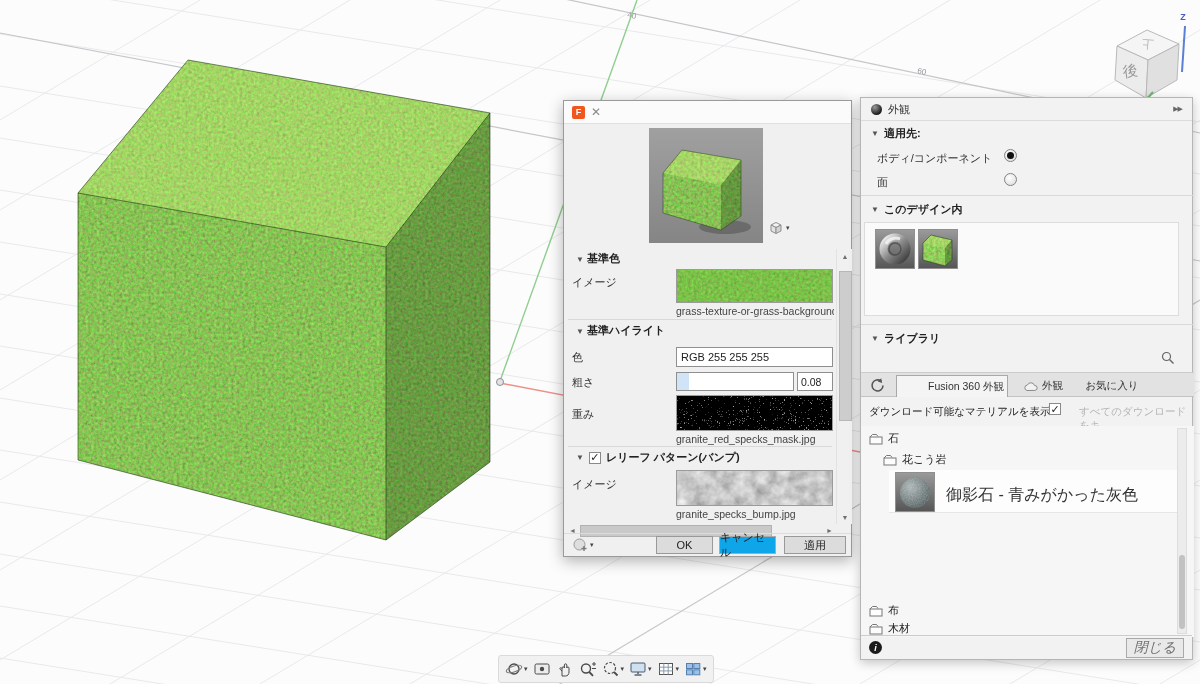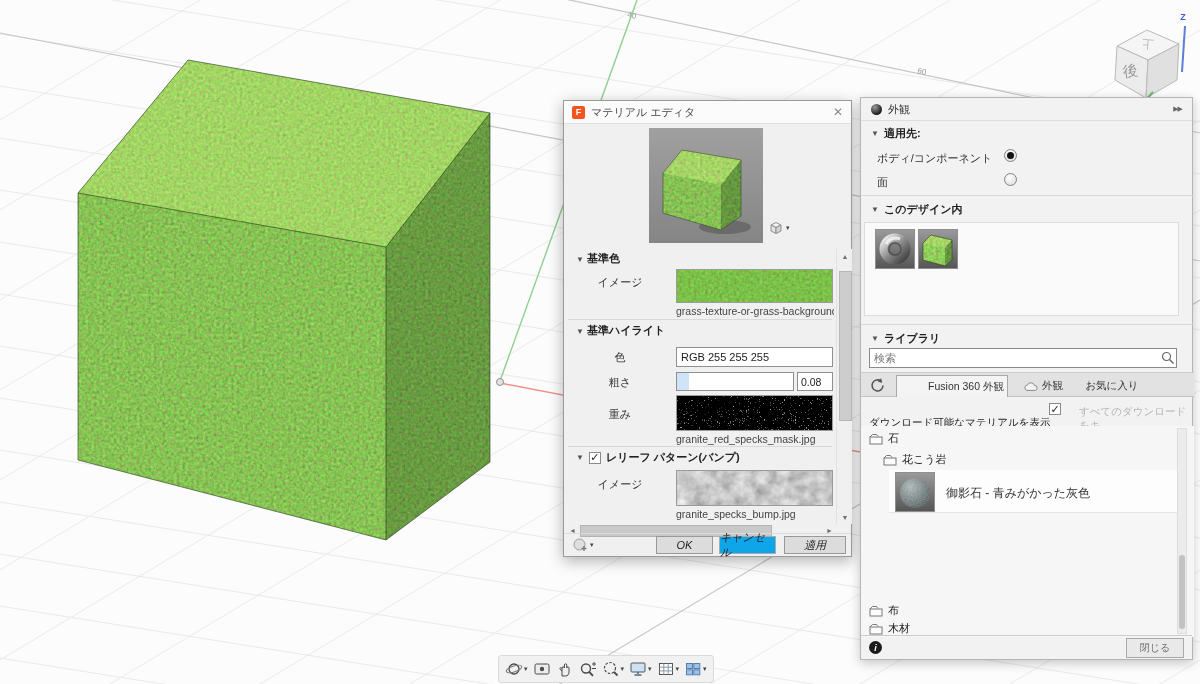--- a/index.html
+++ b/index.html
@@ -14,40 +14,40 @@
        display:flex;align-items:center;padding:0 8px;gap:6px;}
   .dlg-title .ttl{font-size:11px;color:#444;flex:1;}
   .fusion-logo{width:13px;height:13px;background:#f0561d;border-radius:2px;color:#fff;font-size:9px;font-weight:bold;
        display:flex;align-items:center;justify-content:center;}
   .close-x{color:#8a8a8a;font-size:12px;cursor:default;}
   .preview{position:absolute;left:0;top:23px;right:0;height:124px;}
   .preview-img{position:absolute;left:85px;top:4px;width:114px;height:115px;background:linear-gradient(#a0a0a0,#858585);}
   .style-btn{position:absolute;left:204px;top:96px;display:flex;align-items:center;gap:2px;}
   .content{position:absolute;left:0;top:148px;width:272px;height:275px;overflow:hidden;}
   .sec-hdr{position:absolute;left:12px;font-weight:bold;font-size:11px;color:#222;}
-  .rlabel{position:absolute;left:8px;width:96px;text-align:center;font-size:11px;color:#333;}
+  .rlabel{position:absolute;left:8px;width:96px;text-align:left;font-size:11px;color:#333;}
   .texthumb{position:absolute;left:112px;width:157px;border:1px solid #9b9b9b;box-sizing:border-box;overflow:hidden;}
   .fname{position:absolute;left:112px;font-size:10.5px;color:#444;white-space:nowrap;overflow:hidden;width:158px;}
   .divider{position:absolute;left:4px;width:264px;height:1px;background:#d9d9d9;}
   .field{position:absolute;left:112px;width:157px;height:20px;border:1px solid #8f8f8f;background:#fff;
        font-size:11px;color:#222;box-sizing:border-box;padding:0 4px;font-family:inherit;}
   .slider{position:absolute;left:112px;width:118px;height:19px;border:1px solid #8f8f8f;background:#fff;box-sizing:border-box;}
   .slider .fill{position:absolute;left:0;top:0;bottom:0;width:12px;background:#cfe4f7;}
   .valbox{position:absolute;left:233px;width:36px;height:19px;border:1px solid #8f8f8f;background:#fff;box-sizing:border-box;
        font-size:10.5px;color:#222;display:flex;align-items:center;padding-left:3px;}
   .cbx{display:inline-flex;width:12px;height:12px;border:1px solid #8a8a8a;background:#fff;align-items:center;
        justify-content:center;font-size:11px;color:#222;line-height:1;box-sizing:border-box;}
   
   .vscroll{position:absolute;left:272px;top:148px;width:16px;height:275px;background:#f0f0f0;border-left:1px solid #e2e2e2;box-sizing:border-box;}
   .vscroll .arr{position:absolute;left:0;width:16px;height:14px;color:#6f6f6f;font-size:7px;display:flex;align-items:center;justify-content:center;}
   .vscroll .thumb{position:absolute;left:2px;width:11px;background:#cdcdcd;border:1px solid #b7b7b7;}
   .hscroll{position:absolute;left:2px;top:423px;width:270px;height:13px;background:#f0f0f0;}
   .hscroll .arr{position:absolute;top:0;width:13px;height:13px;color:#6f6f6f;font-size:7px;display:flex;align-items:center;justify-content:center;}
   .hscroll .thumb{position:absolute;top:1px;height:10px;background:#c9c9c9;border:1px solid #b2b2b2;}
-  .dlg-footer{position:absolute;left:0;bottom:0;right:0;height:22px;border-top:1px solid #dcdcdc;display:flex;align-items:center;font-style:italic;}
+  .dlg-footer{position:absolute;left:0;bottom:0;right:0;height:22px;border-top:1px solid #dcdcdc;display:flex;align-items:center;}
   .btn{height:18px;border:1px solid #999;background:#dcdcdc;font-size:11px;color:#222;display:flex;align-items:center;
        justify-content:center;box-sizing:border-box;}
   .btn.light{background:#0ea5e9;border-color:#aaa;}
   
   .panel{position:absolute;left:860px;top:97px;width:333px;height:563px;background:#f2f2f2;border:1px solid #b5b5b5;
        box-shadow:0 3px 10px rgba(0,0,0,.22);box-sizing:border-box;font-size:11px;color:#333;}
   .panel-hdr{position:absolute;left:0;top:0;right:0;height:22px;border-bottom:1px solid #dcdcdc;display:flex;align-items:center;padding:0 10px;gap:6px;}
   .sphere-ico{width:11px;height:11px;border-radius:50%;background:radial-gradient(circle at 35% 30%,#9a9a9a,#1c1c1c 70%);}
   .panel-hdr .ttl{flex:1;font-size:11px;color:#333;}
   .dbl-arrow{font-size:7px;color:#666;letter-spacing:-1px;}
@@ -62,28 +62,28 @@
        font-size:11px;color:#333;padding:0 20px 0 4px;font-family:inherit;}
   .mag{position:absolute;left:300px;top:253px;}
   .tabbar{position:absolute;left:0;top:274px;width:333px;height:25px;background:#e2e2e2;border-top:1px solid #cbcbcb;border-bottom:1px solid #c3c3c3;box-sizing:border-box;}
   .tab{position:absolute;top:2px;height:22px;display:flex;align-items:center;justify-content:center;font-size:10.5px;color:#333;gap:4px;box-sizing:border-box;}
   .tab.active{background:#f4f4f4;border:1px solid #a8a8a8;border-bottom:none;padding-left:28px;}
   .dlrow-lbl{position:absolute;left:8px;font-size:10.5px;color:#222;}
   .gray-link{position:absolute;font-size:10.5px;color:#b4b4b4;}
   .listarea{position:absolute;left:0;top:328px;width:333px;height:211px;background:#f6f6f6;}
   .folder-row{position:absolute;display:flex;align-items:center;gap:5px;font-size:11px;color:#222;}
   .mat-row{position:absolute;left:28px;width:288px;height:43px;background:#fdfdfd;border-bottom:1px solid #e6e6e6;box-sizing:border-box;}
-  .mat-row .nm{position:absolute;left:57px;top:15px;font-size:12px;color:#333;}
+  .mat-row .nm{position:absolute;left:57px;top:15px;font-size:16px;color:#333;}
   .pscroll{position:absolute;left:316px;top:330px;width:10px;height:206px;background:#ececec;border:1px solid #dddddd;box-sizing:border-box;}
   .pscroll .thumb{position:absolute;left:1px;width:6px;background:#c2c2c2;border-radius:3px;}
   .panel-foot{position:absolute;left:0;bottom:0;right:0;height:24px;border-top:1px solid #cccccc;display:flex;align-items:center;padding:0 8px;box-sizing:border-box;}
   .info-ico{width:13px;height:13px;border-radius:50%;background:#1b1b1b;color:#fff;font-size:9px;font-weight:bold;
        display:flex;align-items:center;justify-content:center;font-style:italic;}
-  .close-btn{margin-left:auto;width:56px;height:18px;border:1px solid #aaa;background:#e9e9e9;color:#6f6f6f;font-size:10px;
-       display:flex;align-items:center;justify-content:center;}
+  .close-btn{margin-left:auto;width:56px;height:18px;border:1px solid #aaa;background:#e9e9e9;color:#6f6f6f;font-size:14px;
+       display:flex;align-items:center;justify-content:center;font-style:italic;}
   
   .navbar{position:absolute;left:498px;top:655px;height:26px;background:#f1f1f1;border:1px solid #dadada;border-radius:3px;
        display:flex;align-items:center;padding:0 5px;gap:3px;}
   .nav-item{display:flex;align-items:center;gap:1px;padding:0 1px;}
   .caret{font-size:7px;color:#444;}
 </style>
 </head>
 <body>
 
 <div id="stage">
@@ -271,21 +271,20 @@
         <rect x="2.5" y="9.8" width="6" height="5" fill="#9cc0e8" stroke="#5580ab"></rect>
         <rect x="9.8" y="9.8" width="6" height="5" fill="#9cc0e8" stroke="#5580ab"></rect>
       </svg>
         <span class="caret">▾</span>
     </span>
   </div>
 
   <div class="dlg">
     <div class="dlg-title">
       <span class="fusion-logo">F</span>
-      <span class="ttl">マテリアル エディタ</span>
       <span class="close-x">✕</span>
     </div>
 
     <div class="preview">
       <div class="preview-img">
         <svg width="114" height="115">
           <ellipse cx="76" cy="99" rx="26" ry="7" fill="#000" opacity="0.22"></ellipse>
           <rect x="10" y="18" width="86" height="88" filter="url(#f-grass)" clip-path="url(#cp-prevhull)"></rect>
           <polygon points="33,22 92,32 72,57 14,45" fill="rgba(214,230,128,0.3)"></polygon>
           <polygon points="14,45 72,57 72,102 14,85" fill="rgba(12,42,6,0.08)"></polygon>
@@ -421,21 +420,20 @@
           <polygon points="12,5 33,10 33,30 26,36 4,30 4,13" fill="none" stroke="rgba(25,48,14,0.5)"></polygon>
         </svg>
       </div>
     </div>
 
     <div class="divider" style="top:226px;left:0;width:333px"></div>
     <div class="phdr" style="top:233px;display:flex;gap:5px;align-items:center">
       <span style="font-size:8px;color:#555">▼</span>
       <span>ライブラリ</span>
     </div>
-    <input class="search" placeholder="検索" style="">
     <svg class="mag" width="14" height="14">
       <circle cx="5.5" cy="5.5" r="4" fill="none" stroke="#666" stroke-width="1.2"></circle>
       <line x1="8.5" y1="8.5" x2="12.5" y2="12.5" stroke="#666" stroke-width="1.4"></line>
     </svg>
 
     <div class="tabbar">
       <svg class="abs" style="left:8px;top:4px" width="17" height="17">
         <path d="M14 8.5 a5.5 5.5 0 1 1 -2 -4.3" fill="none" stroke="#555" stroke-width="1.6"></path>
         <polygon points="12.2,1.2 13.2,6 8.8,4.4" fill="#555"></polygon>
       </svg>
@@ -446,21 +444,21 @@
         <svg width="15" height="11">
           <path d="M4 9.5 a2.8 2.8 0 0 1 .4-5.5 A3.8 3.8 0 0 1 11.5 4.5 a2.3 2.3 0 0 1 .4 4.9 z" fill="#f2f2f2" stroke="#8a8a8a"></path>
         </svg>
         <span>外観</span>
       </div>
       <div class="tab" style="left:218px;width:66px">
         <span>お気に入り</span>
       </div>
     </div>
 
-    <span class="dlrow-lbl" style="top:318px">ダウンロード可能なマテリアルを表示</span>
+    <span class="dlrow-lbl" style="top:307px">ダウンロード可能なマテリアルを表示</span>
     <span class="cbx abs" style="left:188px;top:305px">✓</span>
     <span class="gray-link" style="left:218px;top:307px">すべてのダウンロードをキ...</span>
 
     <div class="listarea">
       <div class="folder-row" style="left:8px;top:5px">
         <svg width="14" height="12">
           <path d="M1 4 l2.5-2.5 h4 l1.5 2" fill="#fdfdfd" stroke="#777"></path>
             <rect x="1" y="4" width="12" height="7" fill="#fdfdfd" stroke="#777"></rect>
         </svg>
         <span>石</span>

